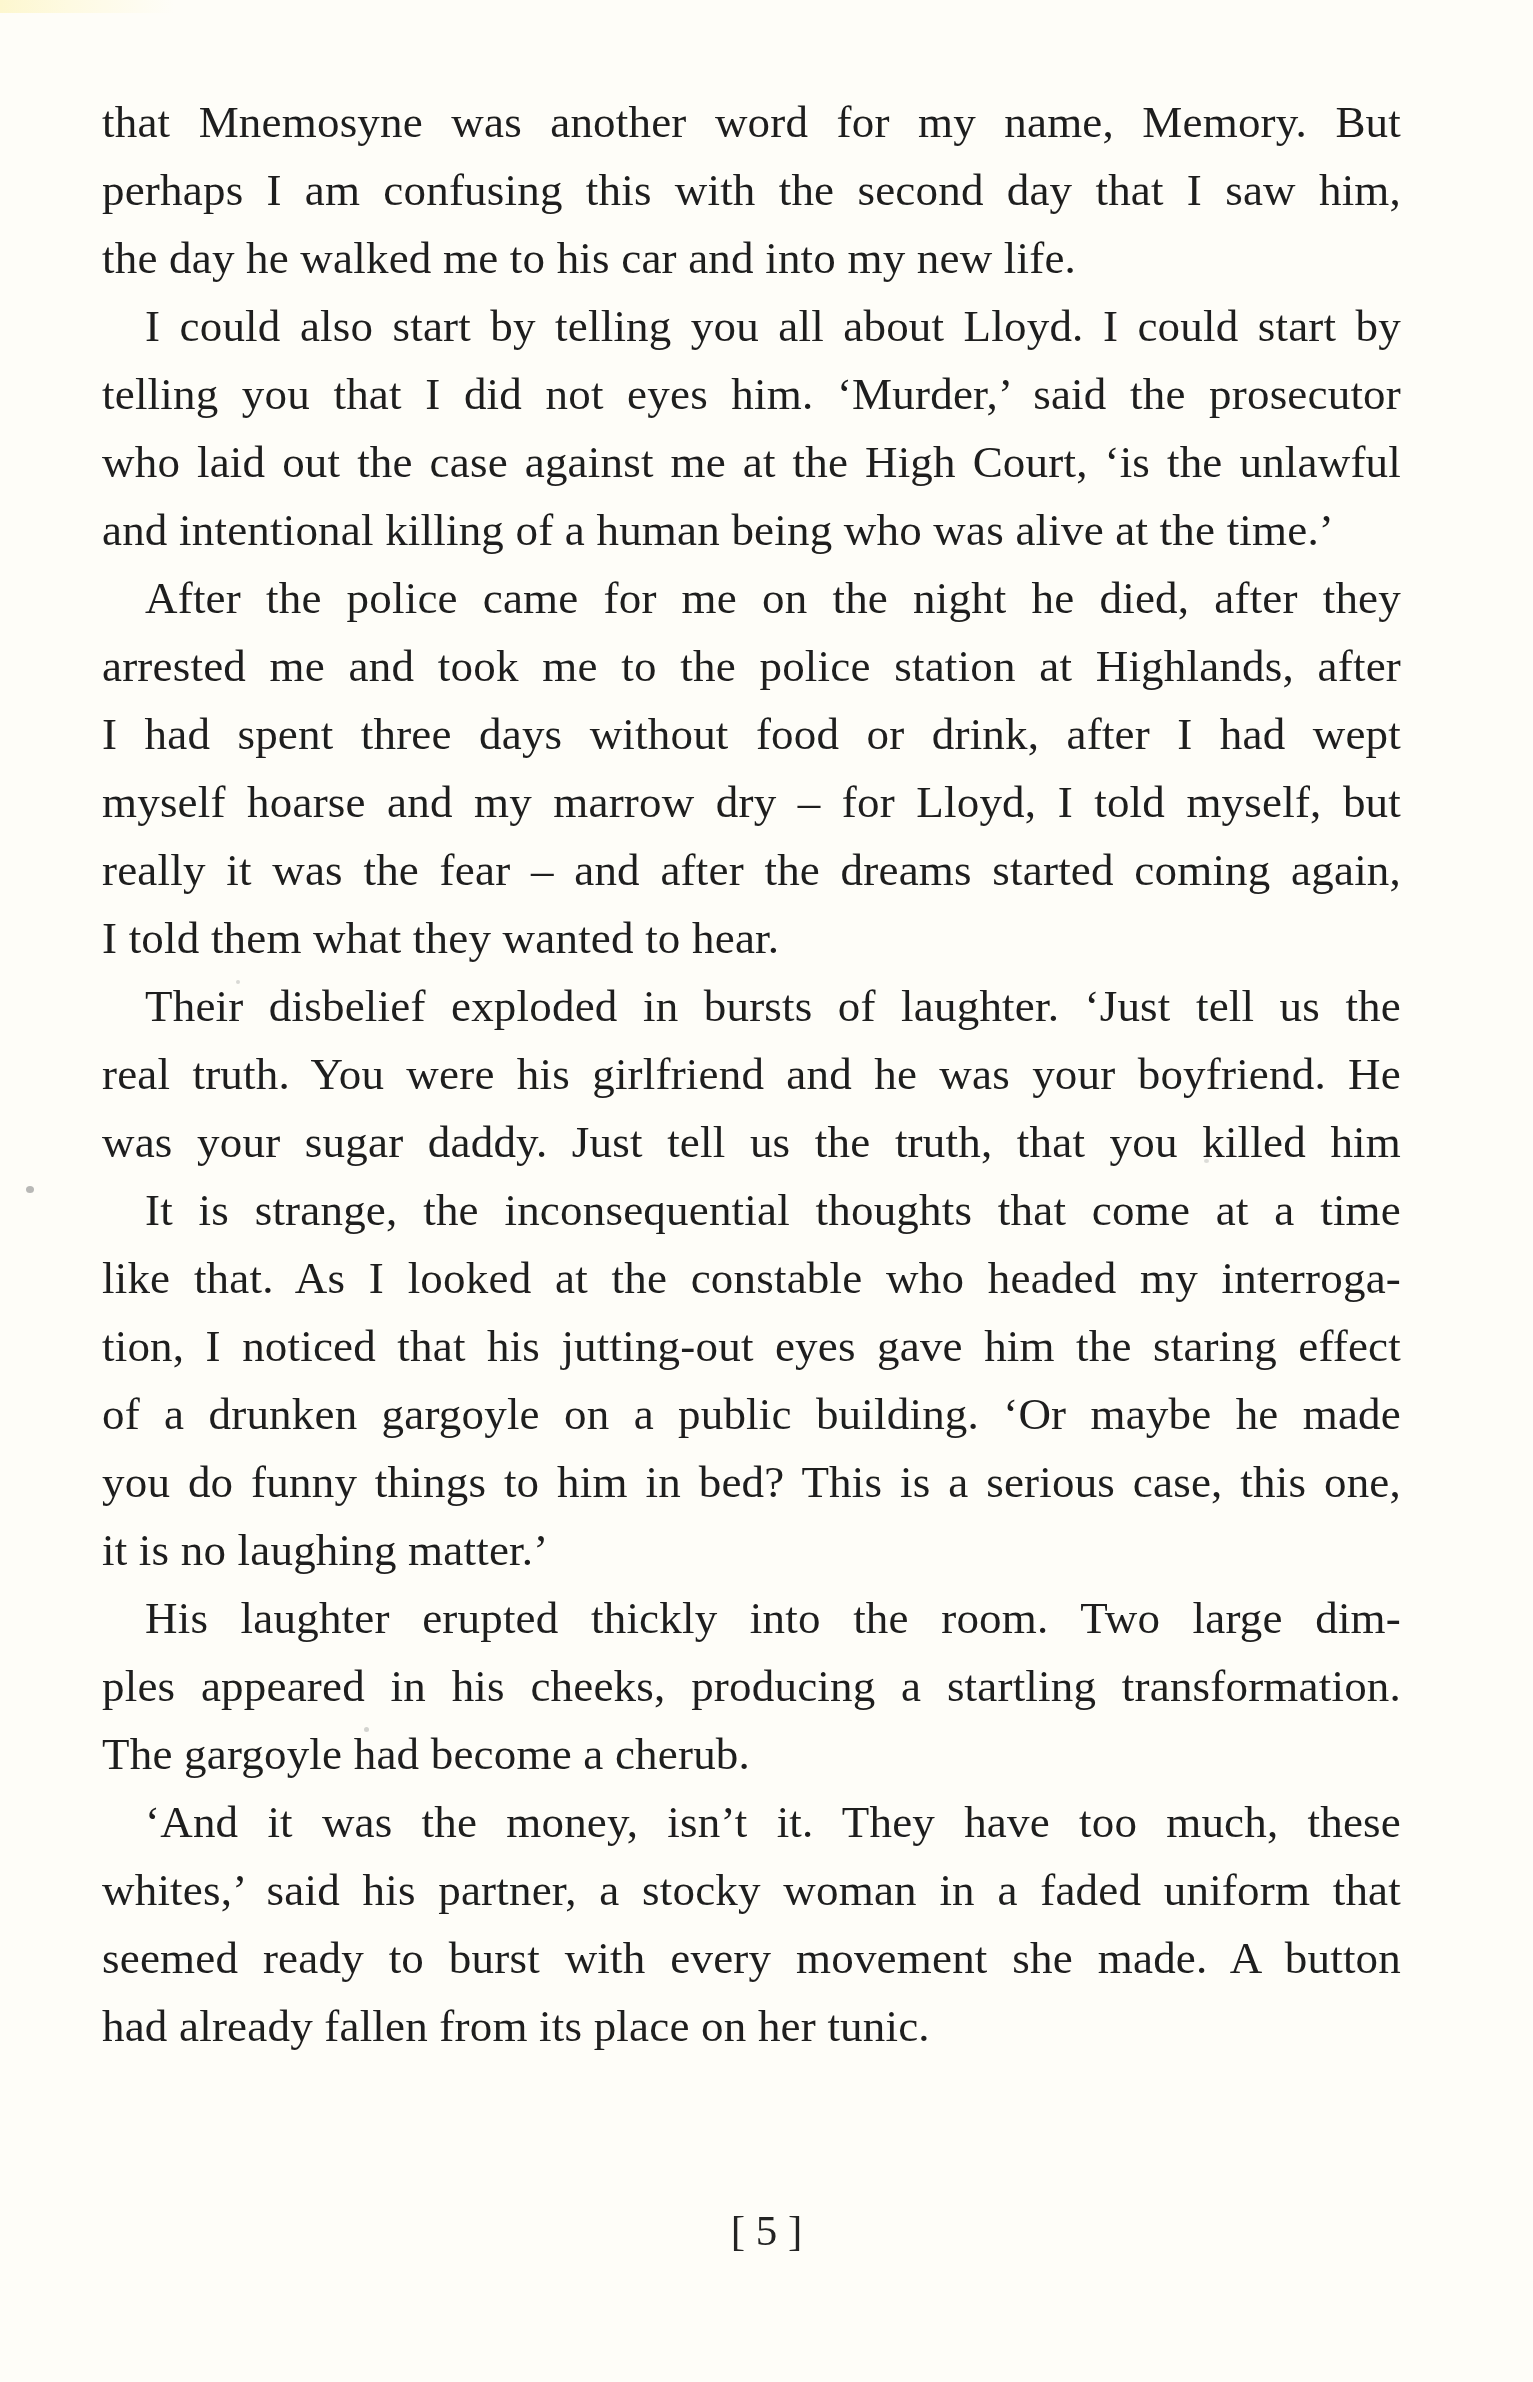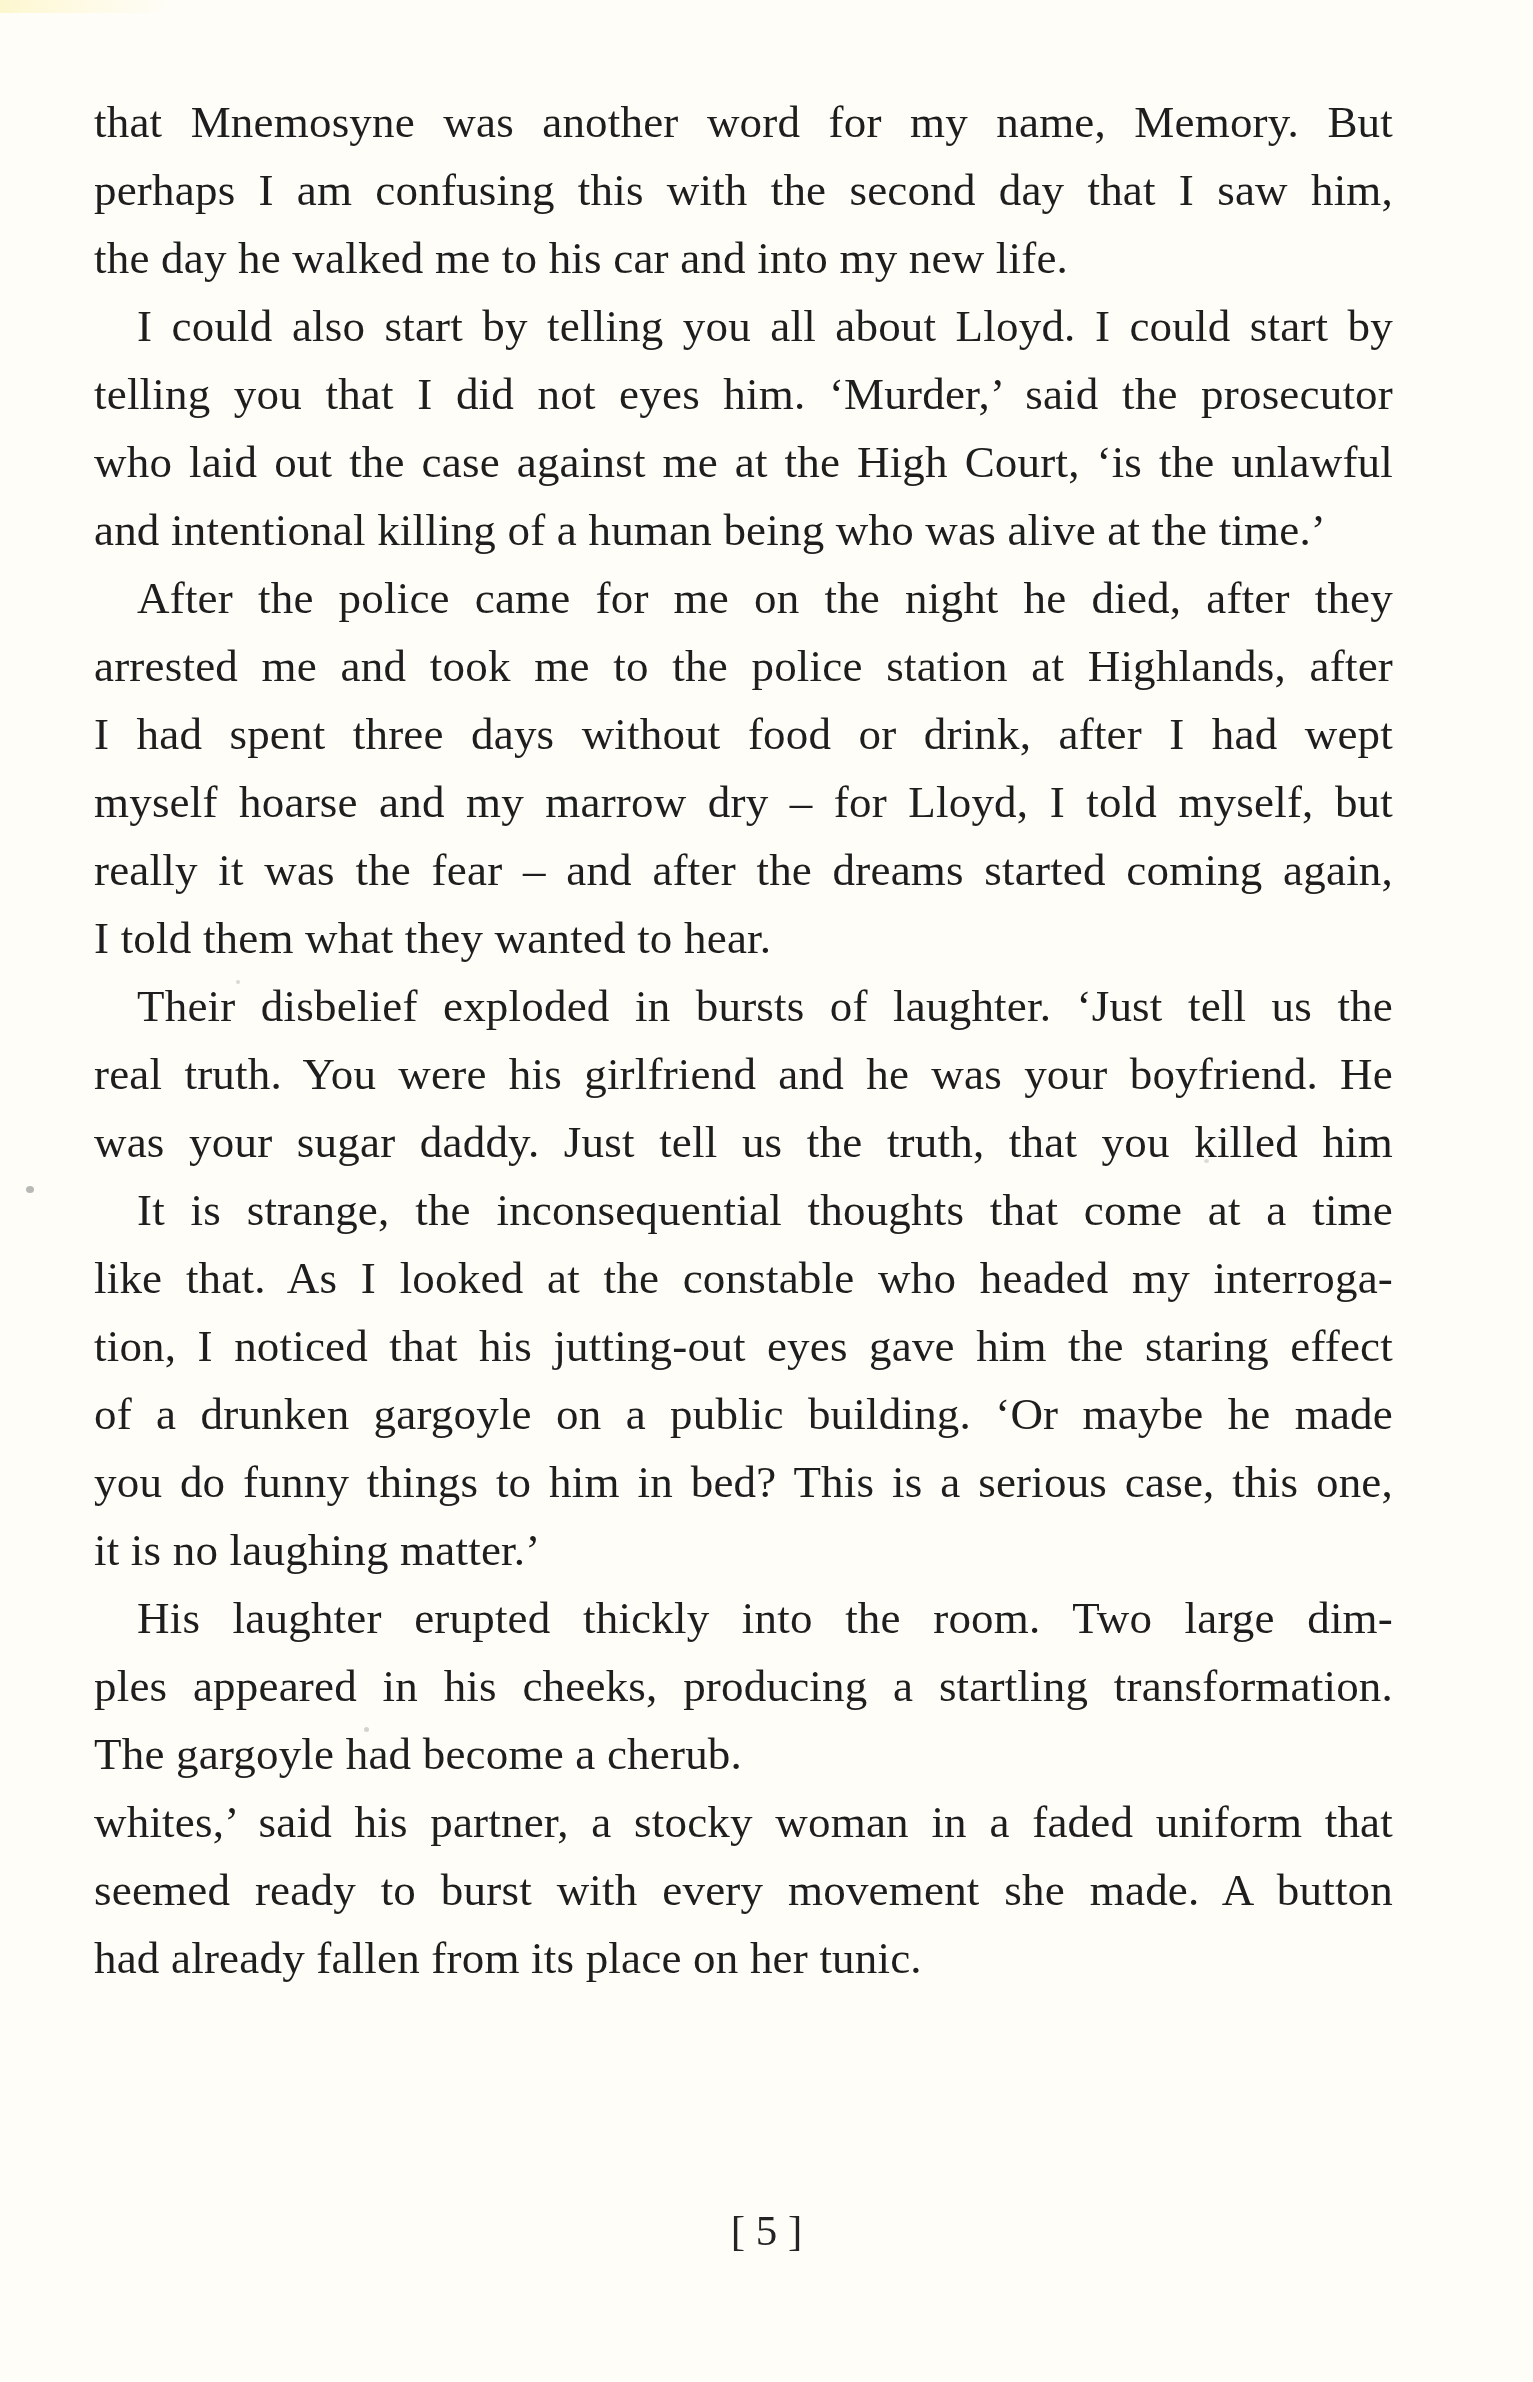--- a/index.html
+++ b/index.html
@@ -18,21 +18,21 @@
   }
   
   .top-tint {
     position: absolute;
     left: 0; top: 0;
     width: 174px; height: 13px;
     background: linear-gradient(to right, #fdf7cf 0%, #fefae2 40%, rgba(254,253,248,0) 100%);
   }
   .text-block {
     position: absolute;
-    left: 94px;
+    left: 102px;
     top: 88px;
     width: 1299px;
   }
   .line {
     font-size: 45px;
     line-height: 68px;
     white-space: normal;
     letter-spacing: 0.2px;
     color: #1e1e1e;
   }
@@ -94,20 +94,21 @@
       <div class="line just">was your sugar daddy. Just tell us the truth, that you killed him</div>
       <div class="line just indent">It is strange, the inconsequential thoughts that come at a time</div>
       <div class="line just">like that. As I looked at the constable who headed my interroga-</div>
       <div class="line just">tion, I noticed that his jutting-out eyes gave him the staring effect</div>
       <div class="line just">of a drunken gargoyle on a public building. ‘Or maybe he made</div>
       <div class="line just">you do funny things to him in bed? This is a serious case, this one,</div>
       <div class="line last">it is no laughing matter.’</div>
       <div class="line just indent">His laughter erupted thickly into the room. Two large dim-</div>
       <div class="line just">ples appeared in his cheeks, producing a startling transformation.</div>
       <div class="line last">The gargoyle had become a cherub.</div>
+      <div class="line just indent">‘And it was the money, isn’t it. They have too much, these</div>
       <div class="line just">whites,’ said his partner, a stocky woman in a faded uniform that</div>
       <div class="line just">seemed ready to burst with every movement she made. A button</div>
       <div class="line last">had already fallen from its place on her tunic.</div>
     </div>
 
   <div class="folio">[ 5 ]</div>
 
   <div class="speck s1"></div>
   <div class="speck s2"></div>
   <div class="speck s3"></div>

